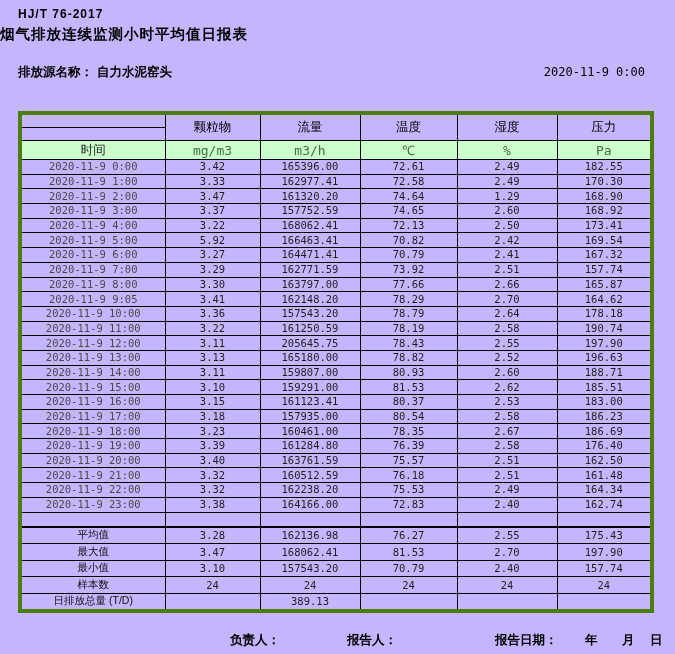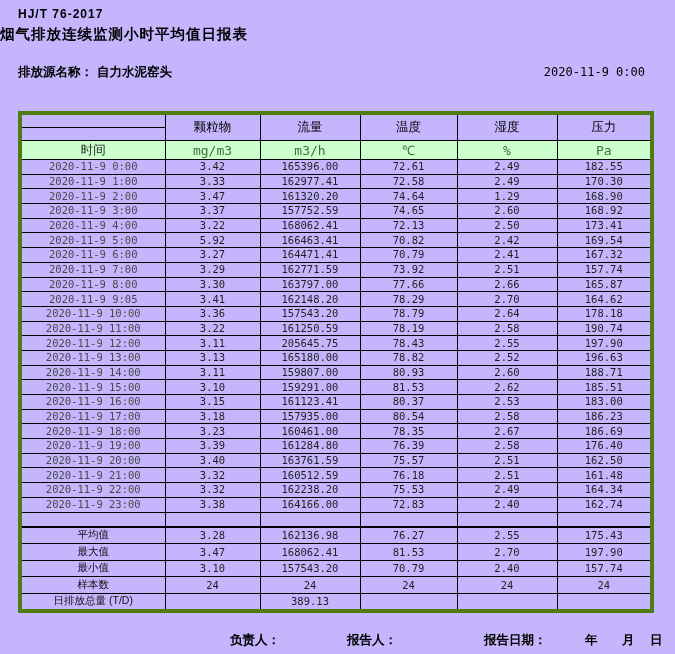--- a/index.html
+++ b/index.html
@@ -46,21 +46,21 @@
   td.sum-label      { font-size:11.5px; color:#111; font-family:"Liberation Sans", sans-serif; }
 
   .footnote {
     position:absolute; left:18px; top:615px; font-size:12px; color:#000;
   }
   .signline { position:absolute; left:0; top:632px; width:100%; height:16px;
               font-size:12.5px; font-weight:bold; }
   .sl-unit   { position:absolute; left:29px;margin-top:29px;  }
   .sl-resp   { position:absolute; left:230px; }
   .sl-rep    { position:absolute; left:347px; }
-  .sl-rdate  { position:absolute; left:484px; }
+  .sl-rdate  { position:absolute; left:495px; }
   .sl-year   { position:absolute; left:585px; }
   .sl-month  { position:absolute; left:622px; }
   .sl-day    { position:absolute; left:650px; }
 </style>
 </head>
 <body>
 
 <div class="page">
 
   <div class="std">HJ/T  76-2017</div>

